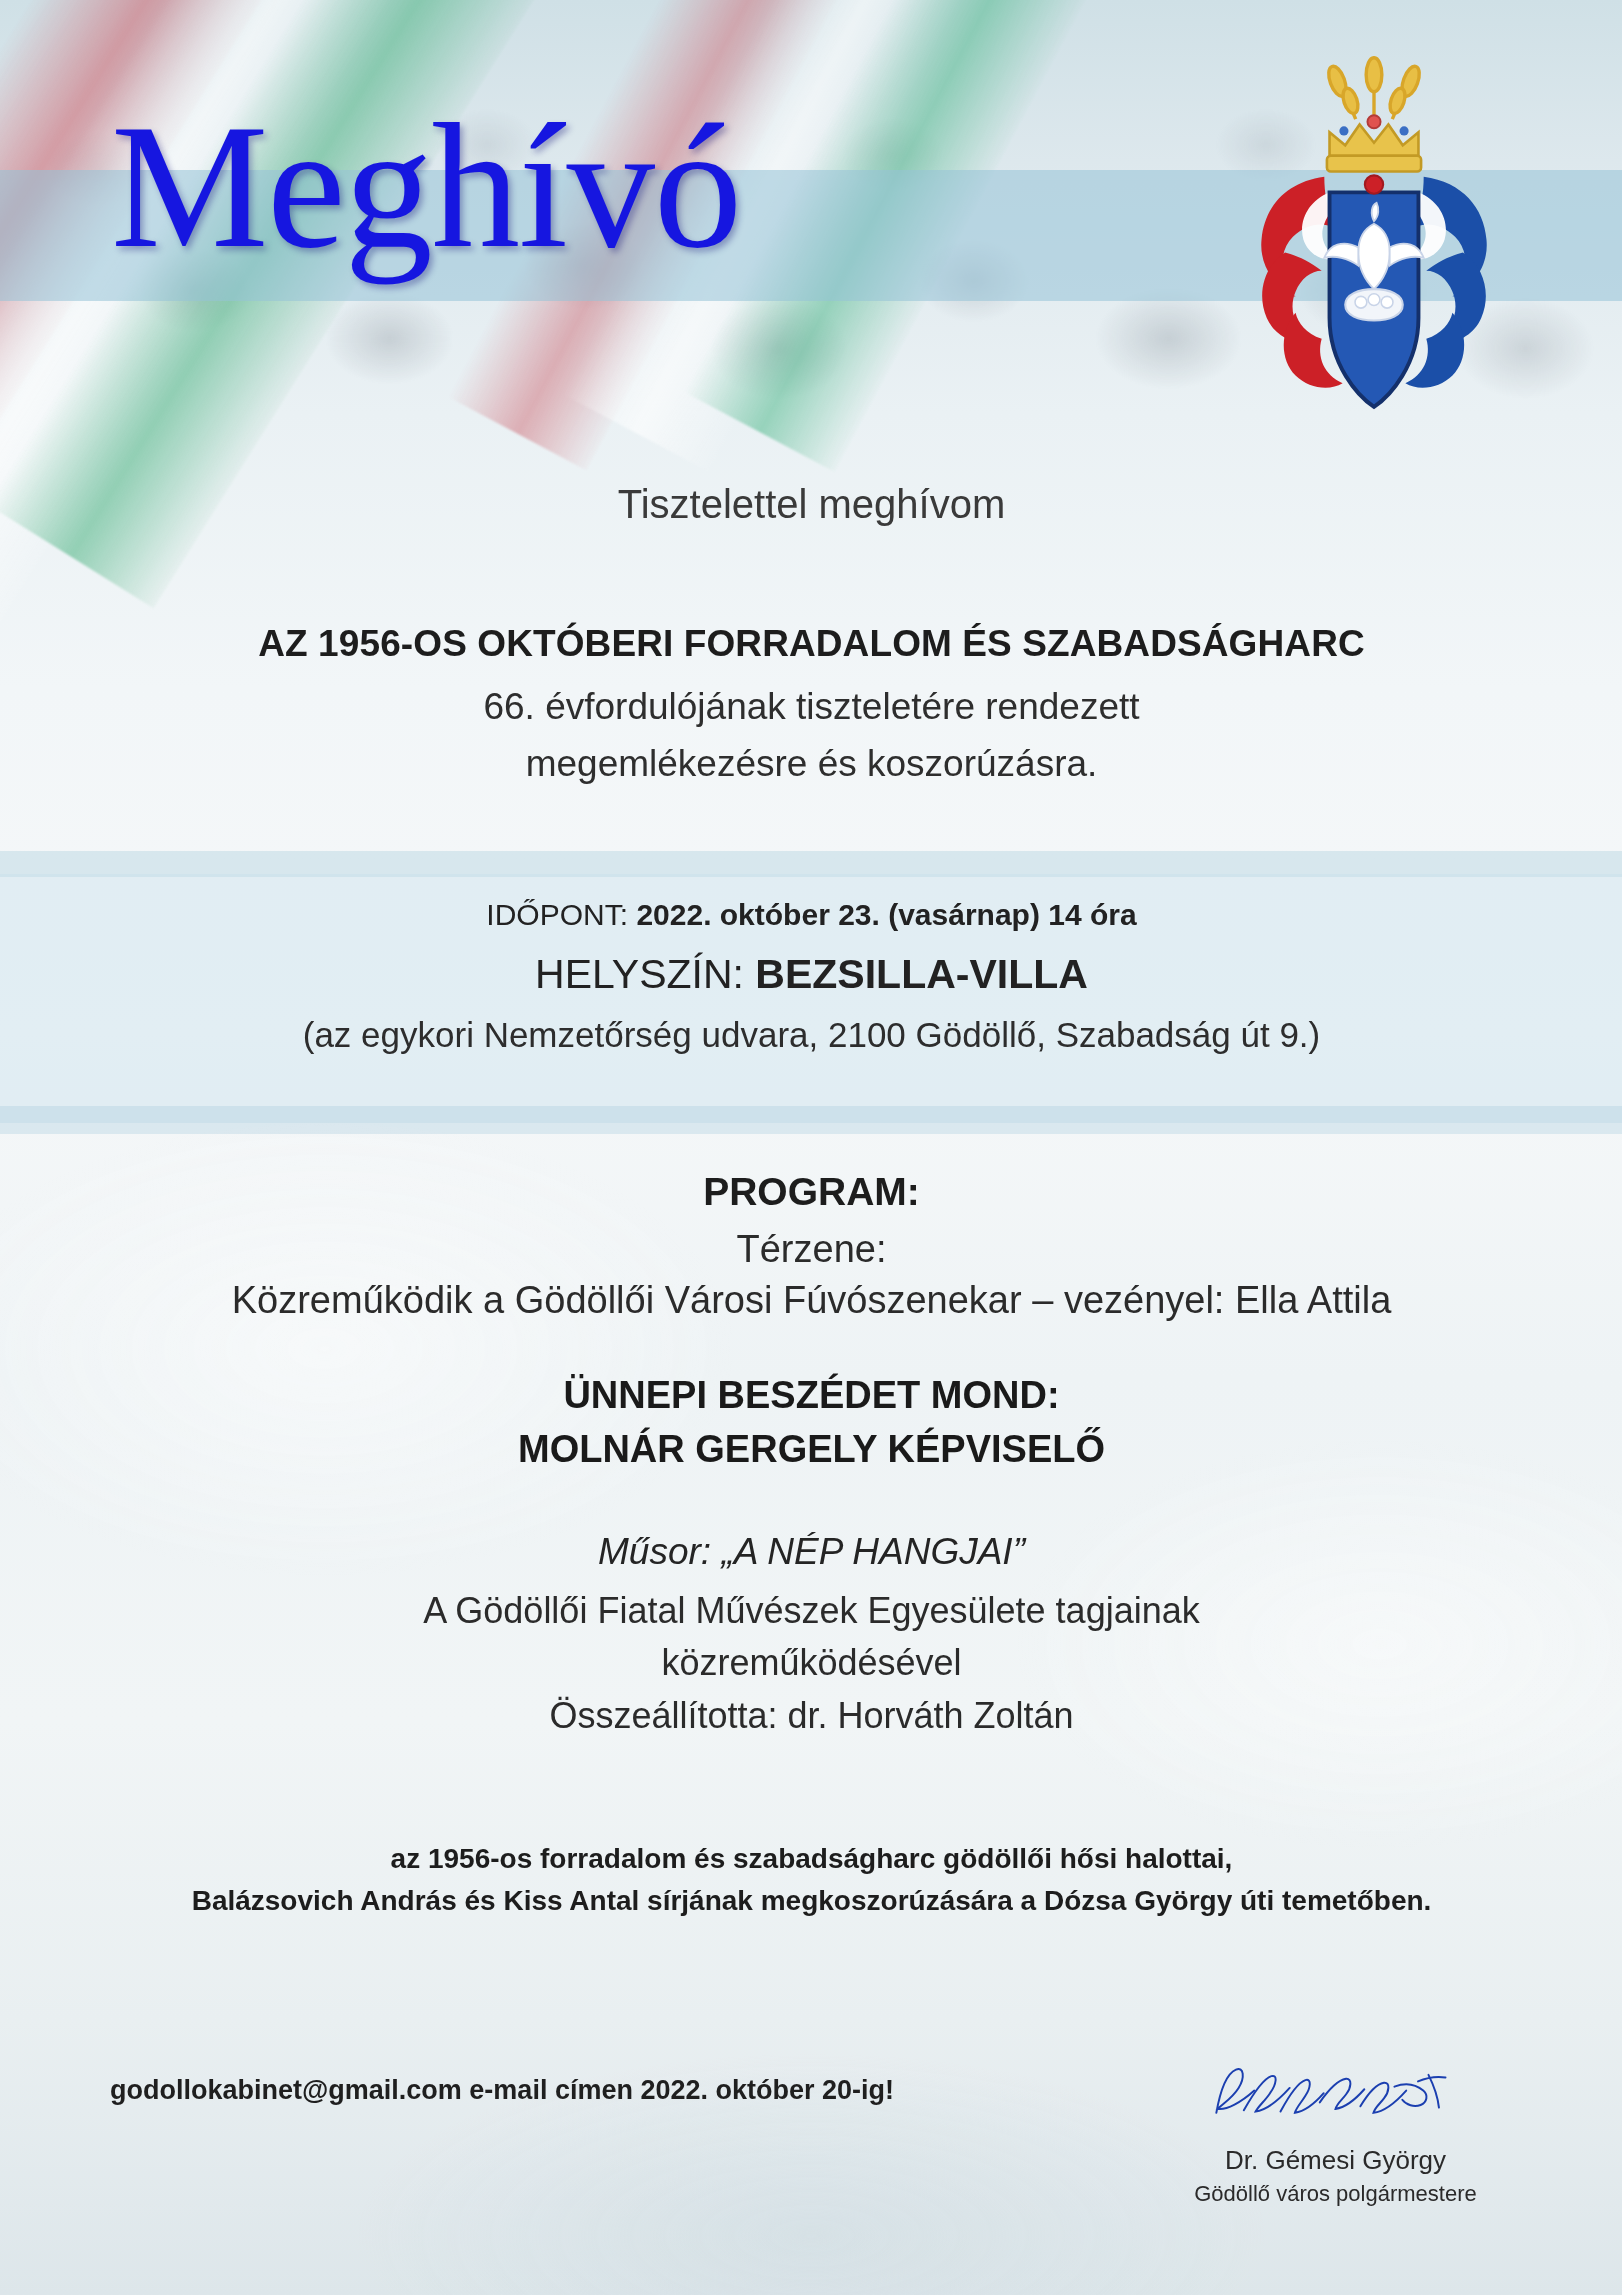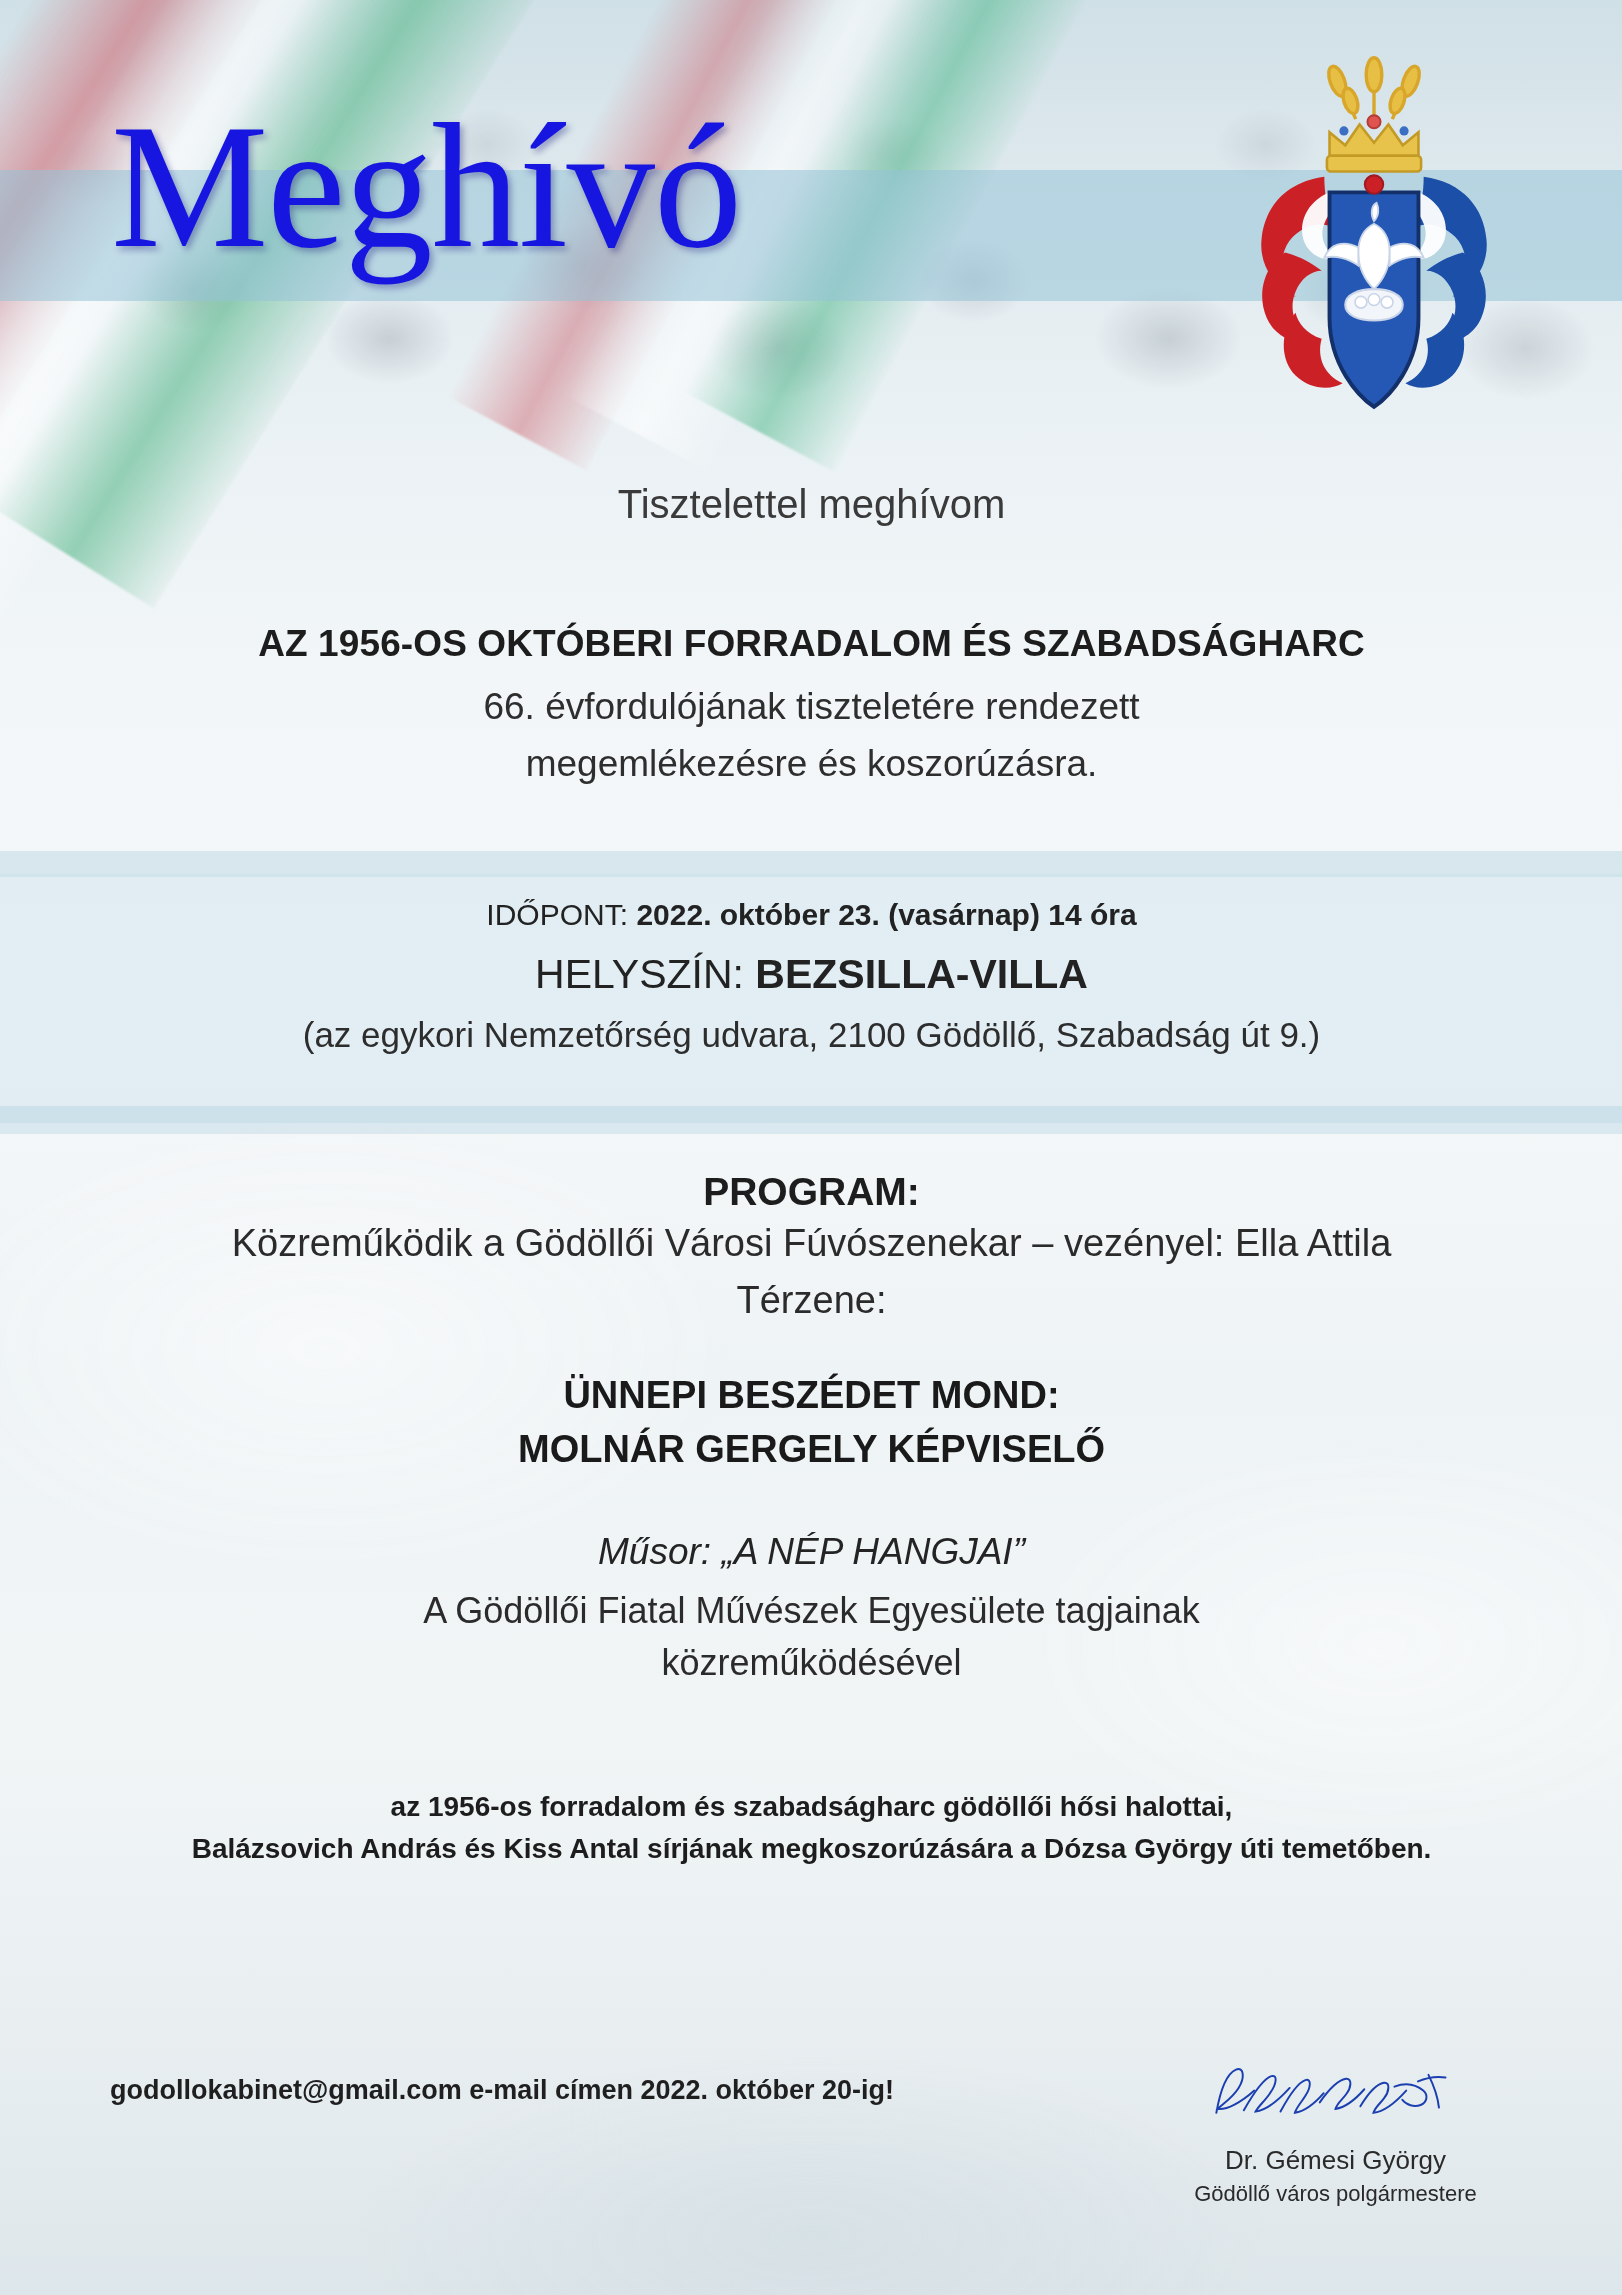--- a/index.html
+++ b/index.html
@@ -356,29 +356,30 @@
       <span>IDŐPONT:</span>
       <b>2022. október 23. (vasárnap) 14 óra</b>
     </p>
     <p class="line where">
       <span>HELYSZÍN:</span>
       <b>BEZSILLA-VILLA</b>
     </p>
     <p class="line address">(az egykori Nemzetőrség udvara, 2100 Gödöllő, Szabadság út 9.)</p>
 
     <p class="line program-head">PROGRAM:</p>
+    <p class="line program-line">Térzene:</p>
     <p class="line program-line" style="margin-top:7.9px">Közreműködik a Gödöllői Városi Fúvószenekar – vezényel: Ella Attila</p>
-    <p class="line program-line">Térzene:</p>
 
     <p class="line speaker">ÜNNEPI BESZÉDET MOND:</p>
     <p class="line speaker" style="margin-top:3.9px">MOLNÁR GERGELY KÉPVISELŐ</p>
 
     <p class="line musor">Műsor: „A NÉP HANGJAI”</p>
     <p class="line musor-sub">A Gödöllői Fiatal Művészek Egyesülete tagjainak</p>
     <p class="line musor-sub" style="margin-top:3.9px">közreműködésével</p>
+    <p class="line musor-sub" style="margin-top:3.9px">Összeállította: dr. Horváth Zoltán</p>
 
     <div class="after-block">
       <p class="line">az 1956-os forradalom és szabadságharc gödöllői hősi halottai,</p>
       <p class="line">Balázsovich András és Kiss Antal sírjának megkoszorúzására a Dózsa György úti temetőben.</p>
     </div>
   </div>
 
   <div class="footer">
     <div class="rsvp">
       <div>godollokabinet@gmail.com e-mail címen 2022. október 20-ig!</div>

